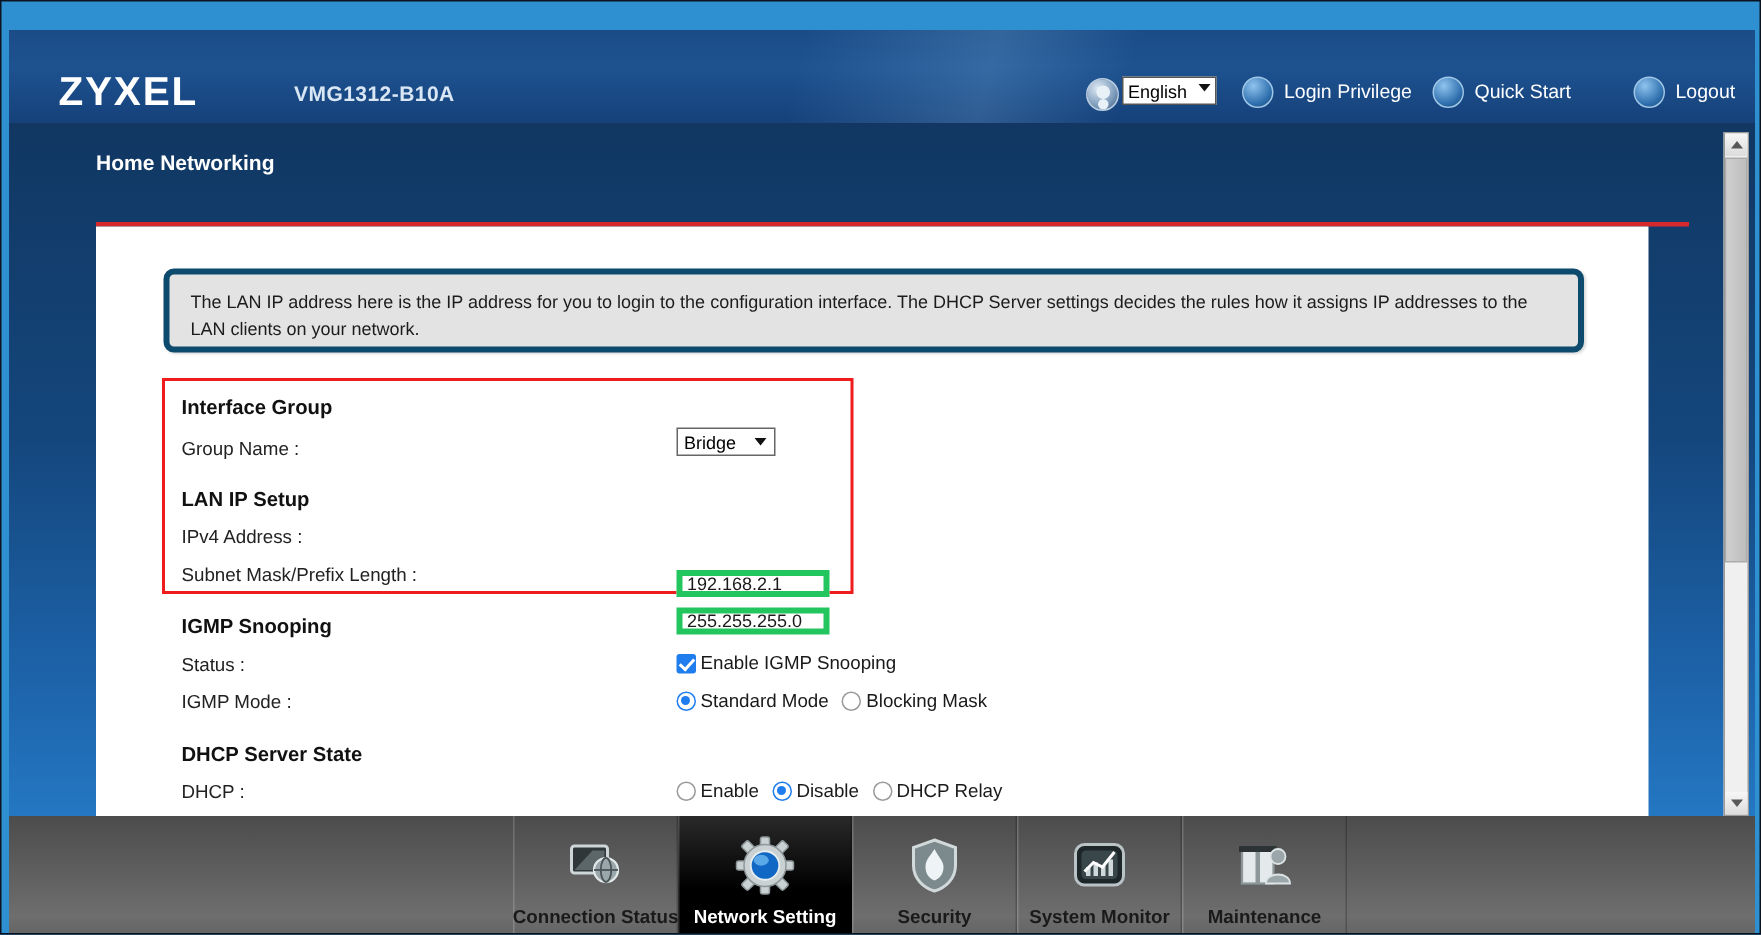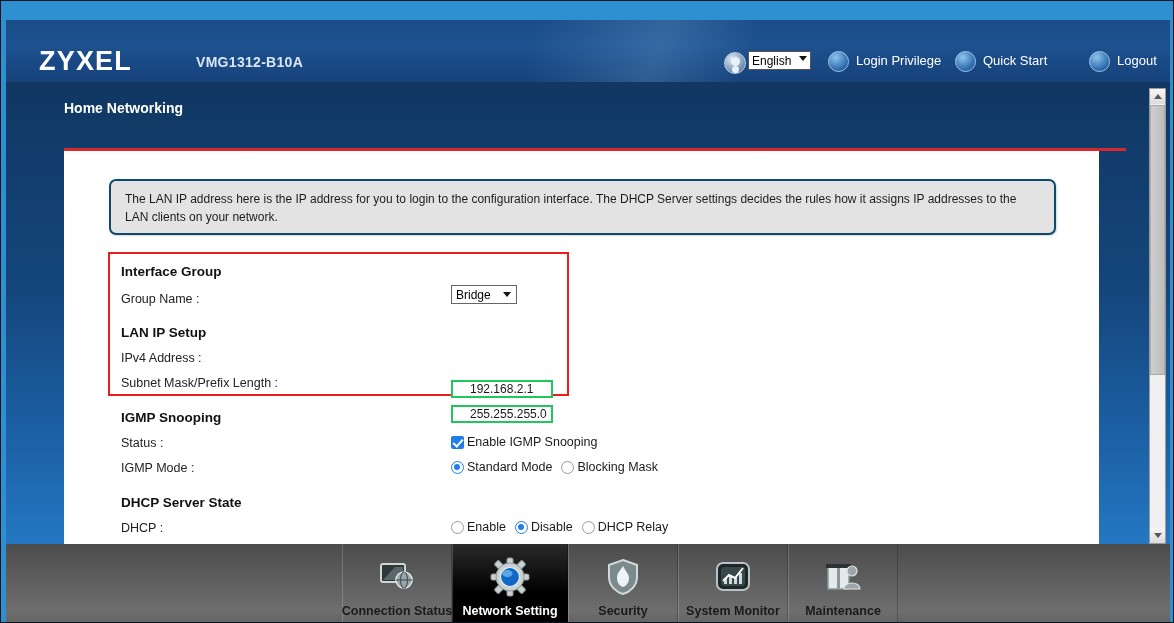--- a/index.html
+++ b/index.html
@@ -122,21 +122,21 @@
   #content {
     position: absolute; left: 58px; top: 131px;
     width: 1035px; height: 393px;
     background: #ffffff;
   }
 
   #info-box {
     position: absolute; left: 45px; top: 28px;
     width: 947px; height: 56px;
     background: #e3e3e3;
-    border: 2px solid #0c4a6e; border-radius: 7px;
+    border: 4px solid #0c4a6e; border-radius: 7px;
     box-shadow: 1px 1px 2px rgba(0,0,0,0.16);
     padding: 9px 14px;
     font-size: 12px; color: #1c1c1c; line-height: 18px;
   }
 
   
   #highlight {
     position: absolute; left: 44px; top: 101px;
     width: 461px; height: 144px;
     border: 2px solid #ee1c1c;
@@ -147,23 +147,23 @@
     font-size: 13.5px; font-weight: bold; color: #111;
   }
   .fld-label {
     position: absolute; left: 57px;
     font-size: 12.5px; color: #222;
   }
   .ctl { position: absolute; left: 387px; }
 
   input.txt {
     width: 102px; height: 18px;
-    border: 2px solid #22c55e; background: #fff;
+    border: 4px solid #22c55e; background: #fff;
     font-family: "Liberation Sans", sans-serif;
-    font-size: 12px; color: #1a1a1a; padding-left: 17px; margin-top: 34px;
+    font-size: 12px; color: #1a1a1a; padding-left: 3px; margin-top: 34px;
   }
   .selbox {
     position: relative; width: 66px; height: 19px;
     border: 1px solid #666; background: #fff;
     font-size: 12px; color: #000;
   }
   .selbox .lbl { position: absolute; left: 4px; top: 2px; }
   .selbox .chev {
     position: absolute; right: 5px; top: 6px;
     width: 0; height: 0;

